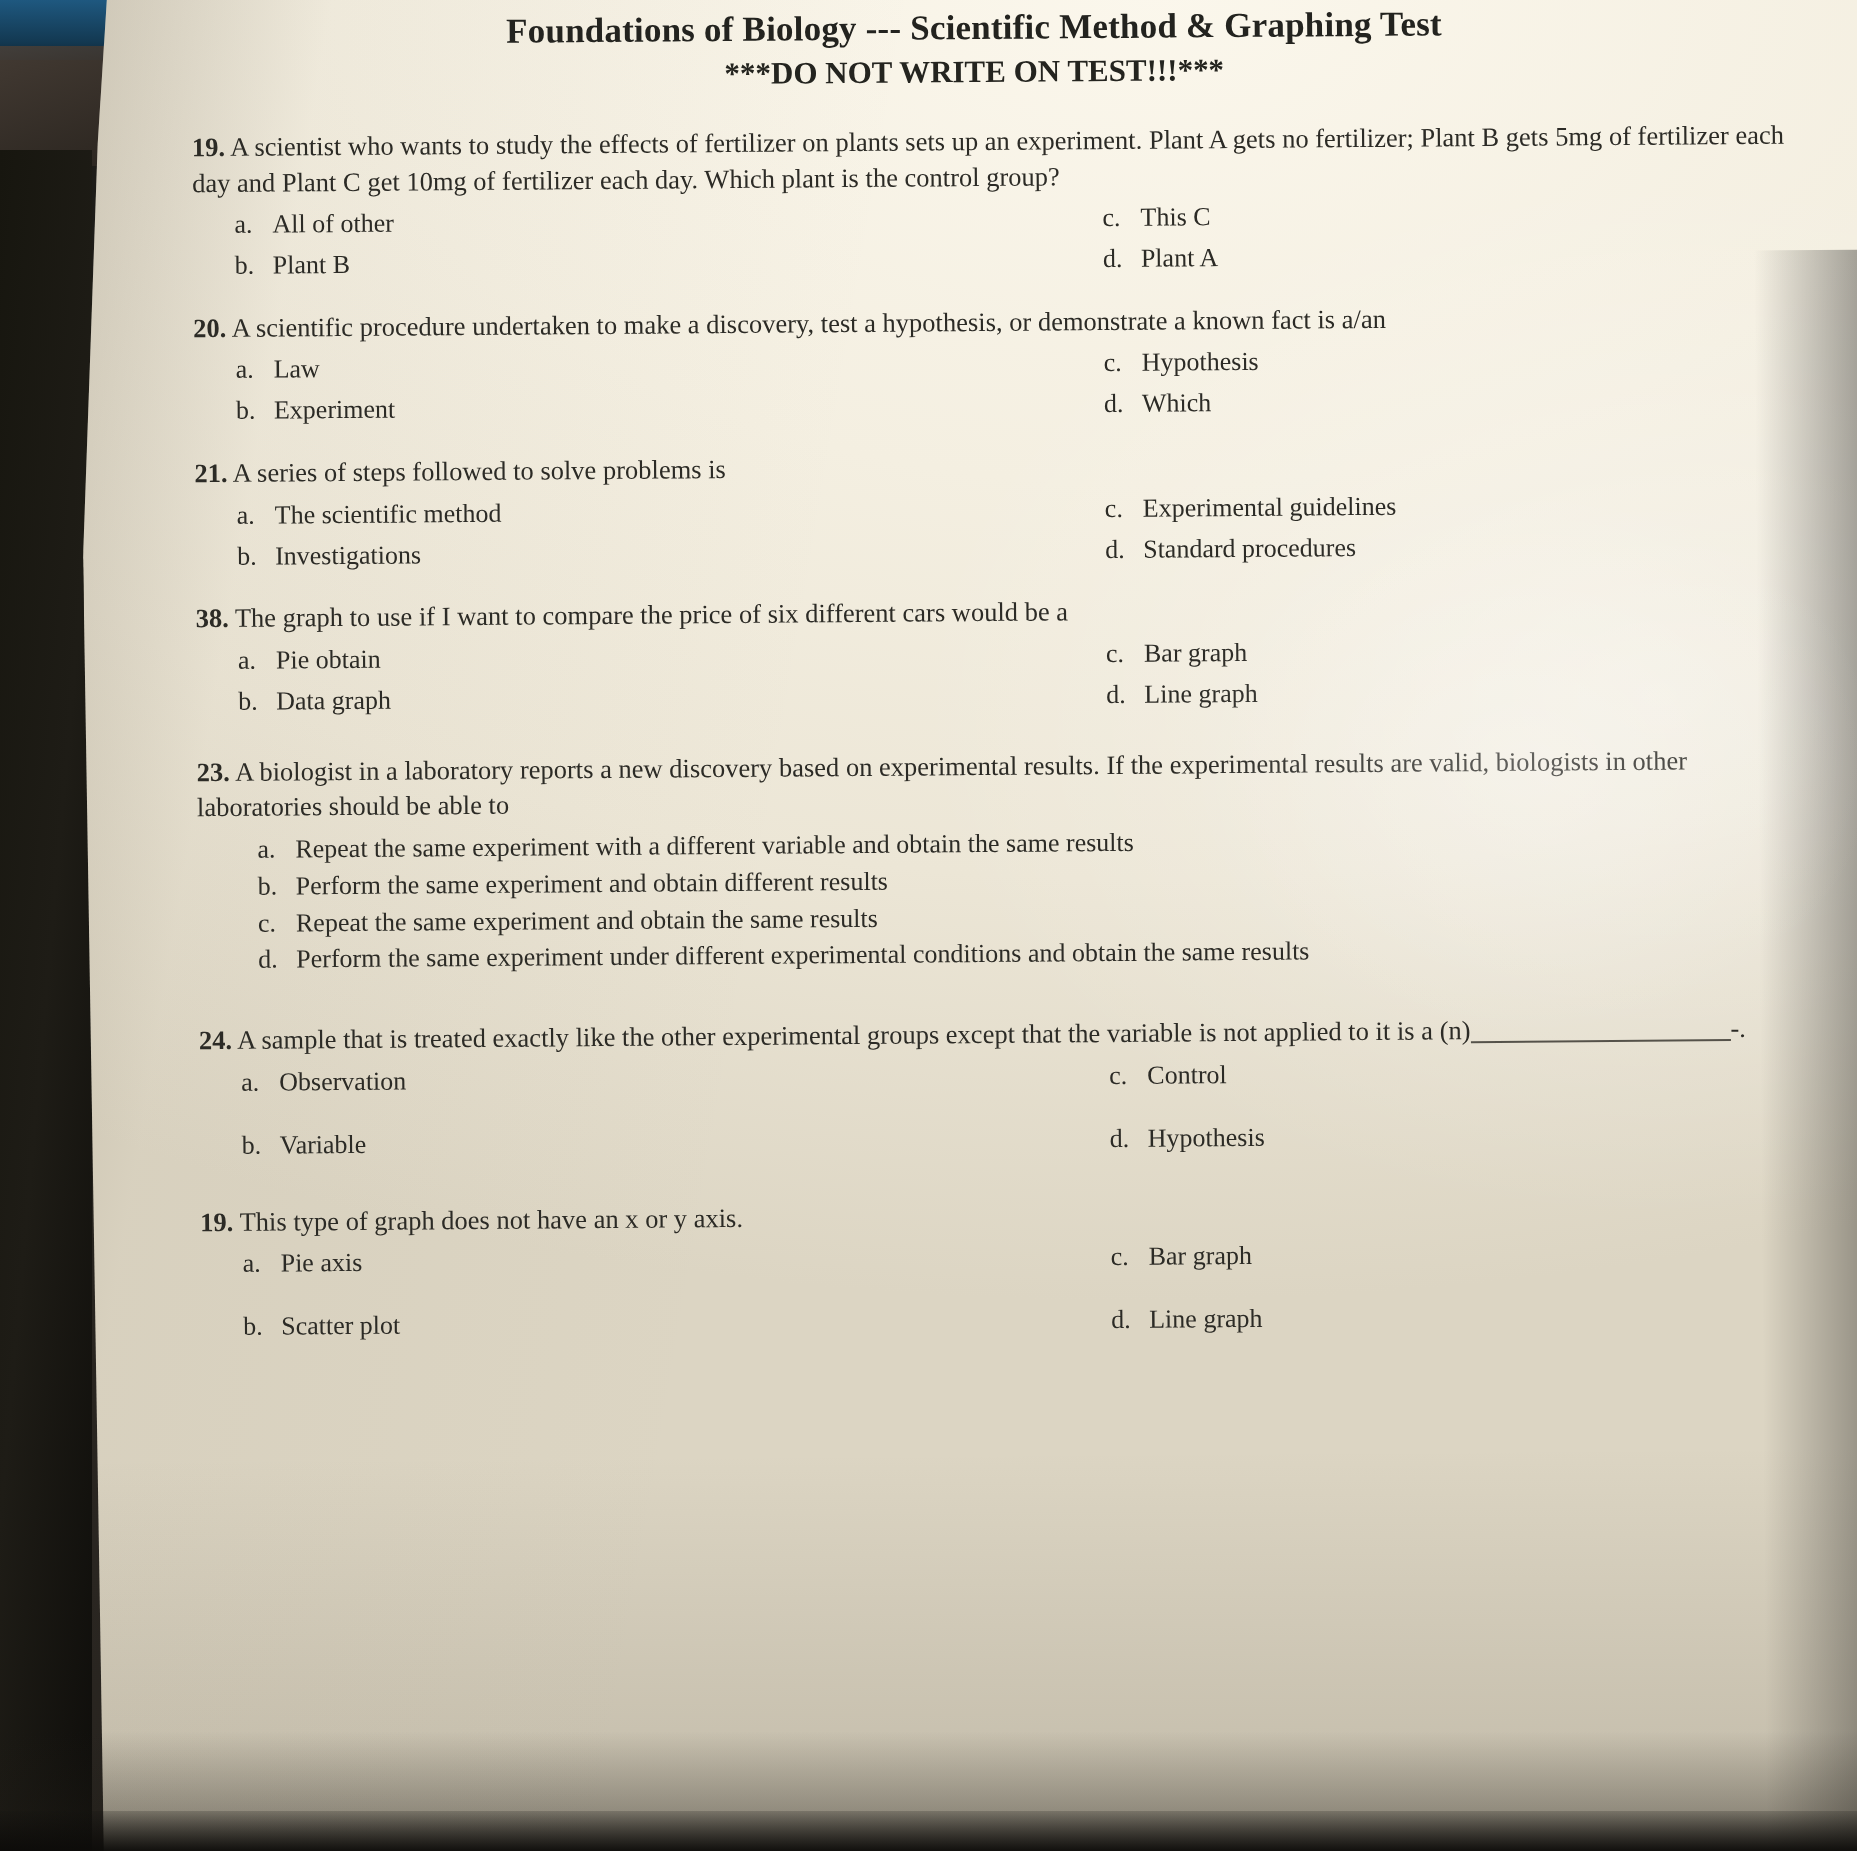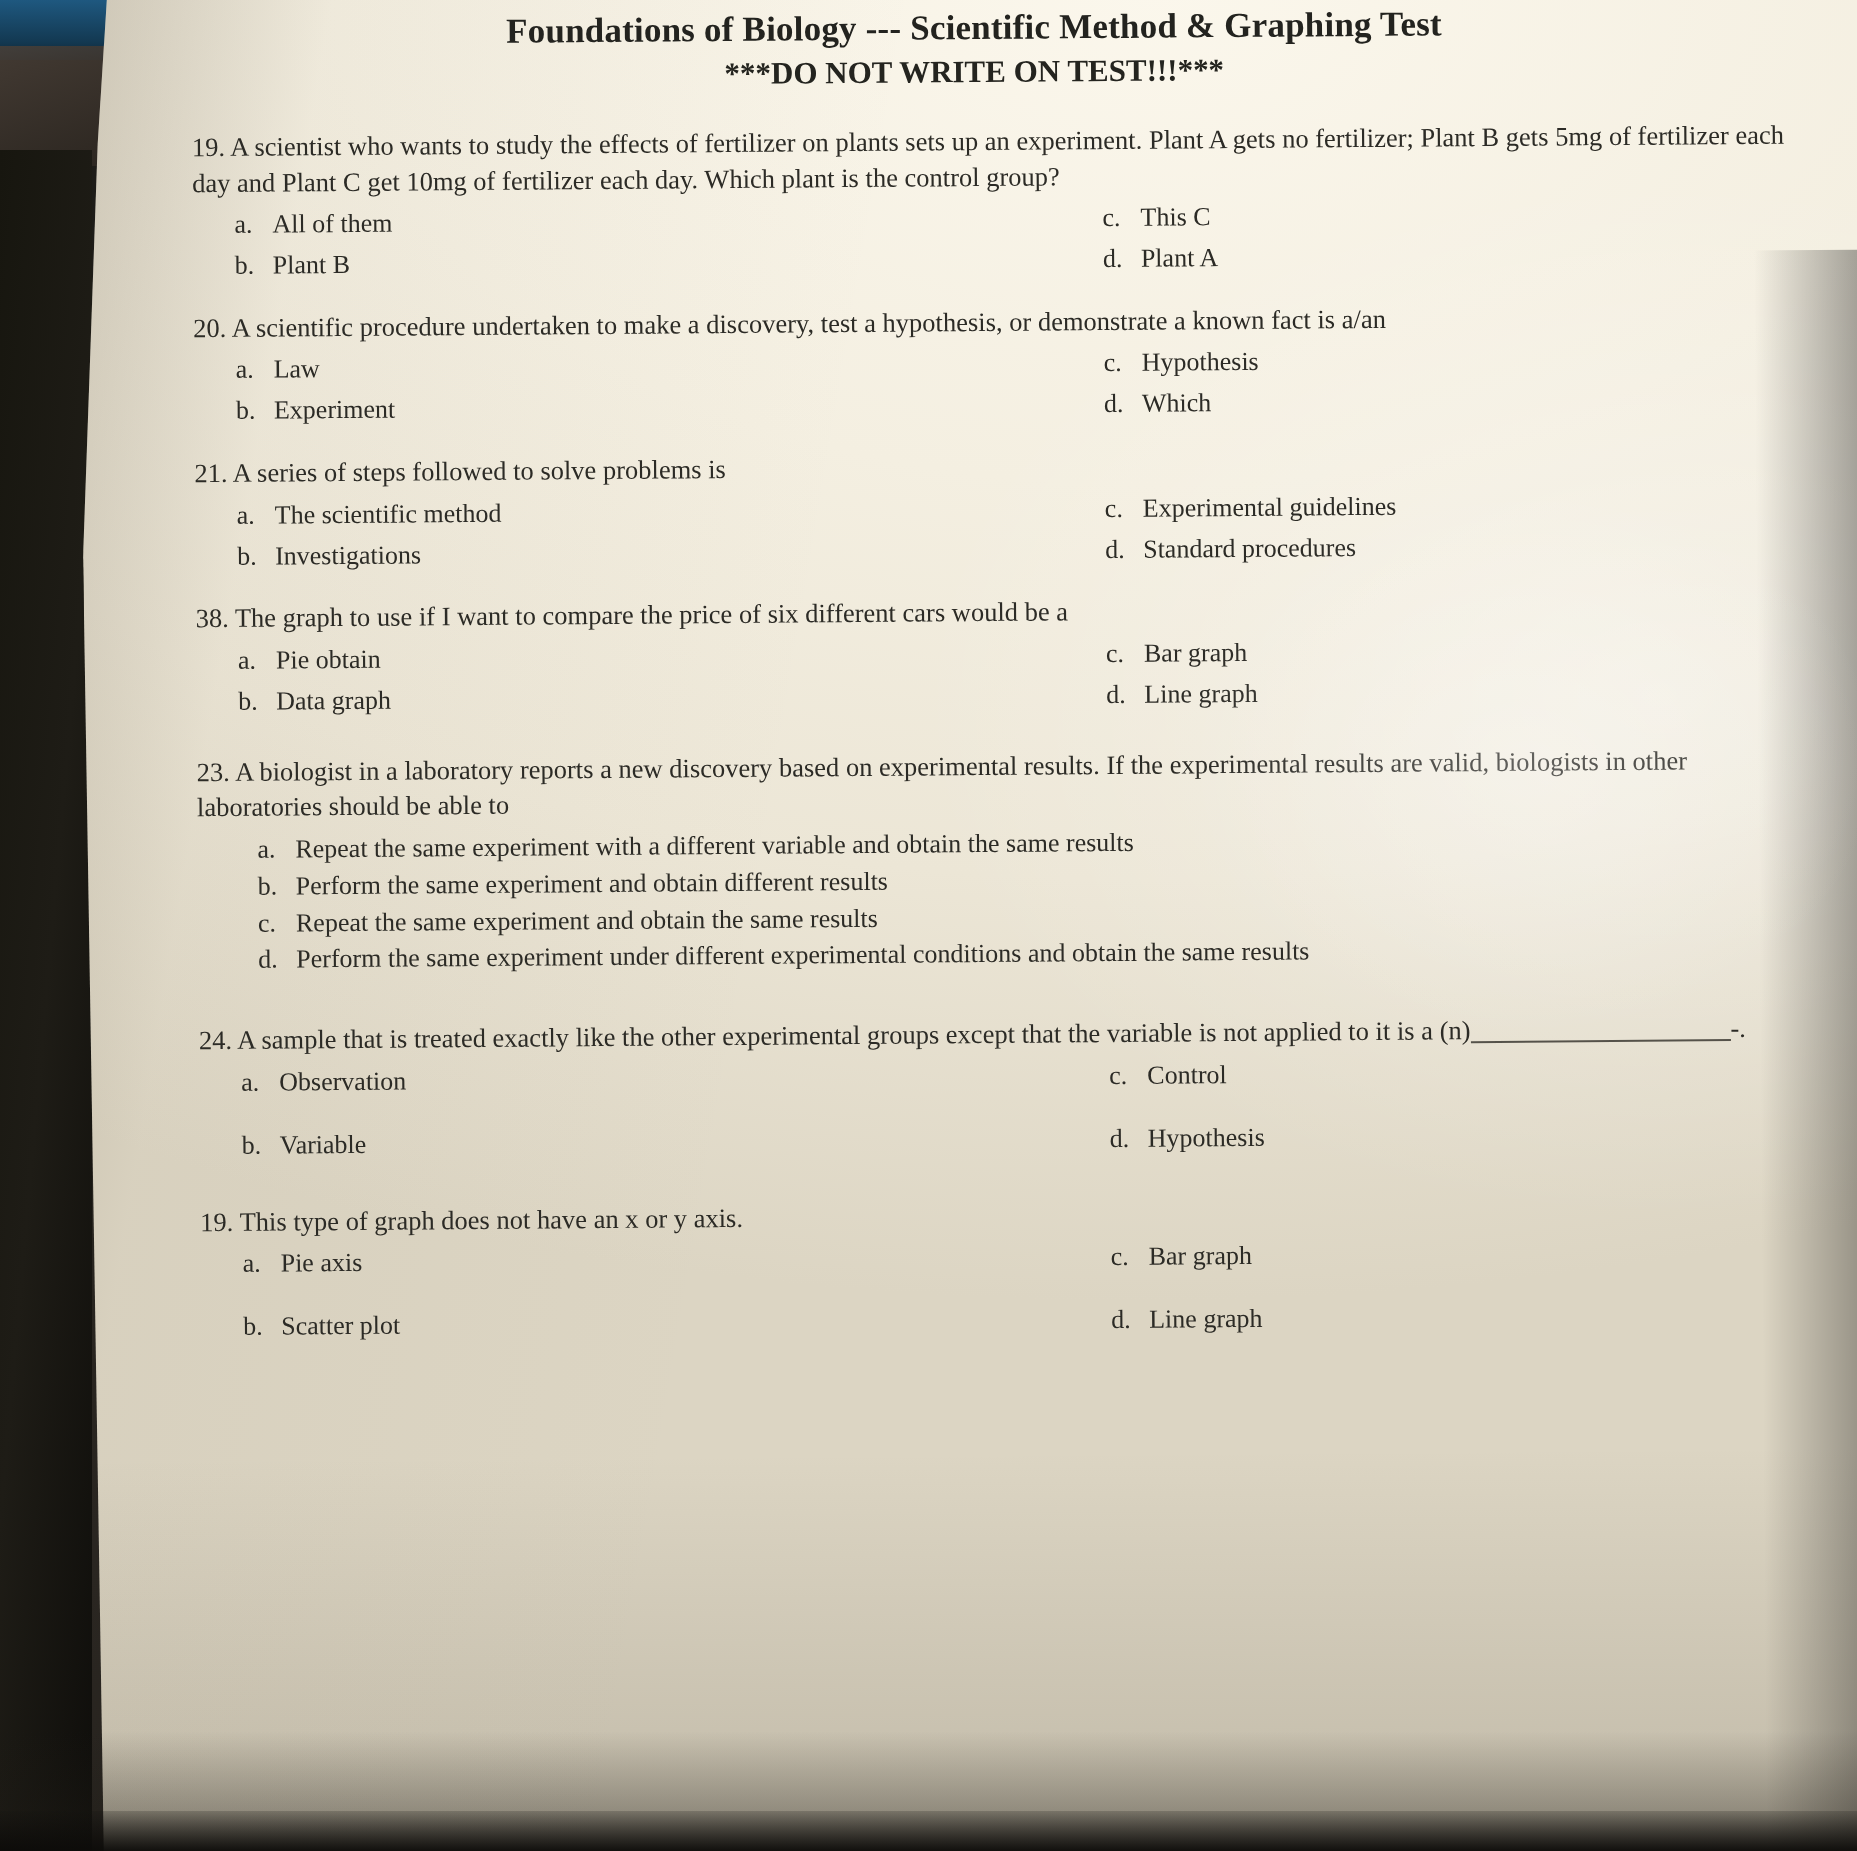--- a/index.html
+++ b/index.html
@@ -124,21 +124,21 @@
   }
   .q {
     margin-bottom: 26px;
   }
   .q-stem {
     font-size: 26.5px;
     line-height: 1.34;
     color: #2c2b26;
   }
   .q-stem .num {
-    font-weight: normal;
+    font-weight: bold;
     margin-top: 16px;
   }
   .choices {
     margin-top: 6px;
     padding-left: 42px;
   }
   .choices.two-col {
     display: grid;
     grid-template-columns: 1fr 1fr;
     column-gap: 30px;
@@ -216,21 +216,21 @@
     <div class="questions">
 
       <div class="q" id="q19">
         <div class="q-stem">
           <span class="num">19.</span>
           <span>A scientist who wants to study the effects of fertilizer on plants sets up an experiment.  Plant A gets no fertilizer; Plant B gets 5mg of fertilizer each day and Plant C get 10mg of fertilizer each day.  Which plant is the control group?</span>
         </div>
         <div class="choices two-col">
           <div class="choice">
             <span class="letter">a.</span>
-            <span>All of them</span>
+            <span>All of other</span>
           </div>
           <div class="choice">
             <span class="letter">c.</span>
             <span>This C</span>
           </div>
           <div class="choice">
             <span class="letter">b.</span>
             <span>Plant B</span>
           </div>
           <div class="choice">

